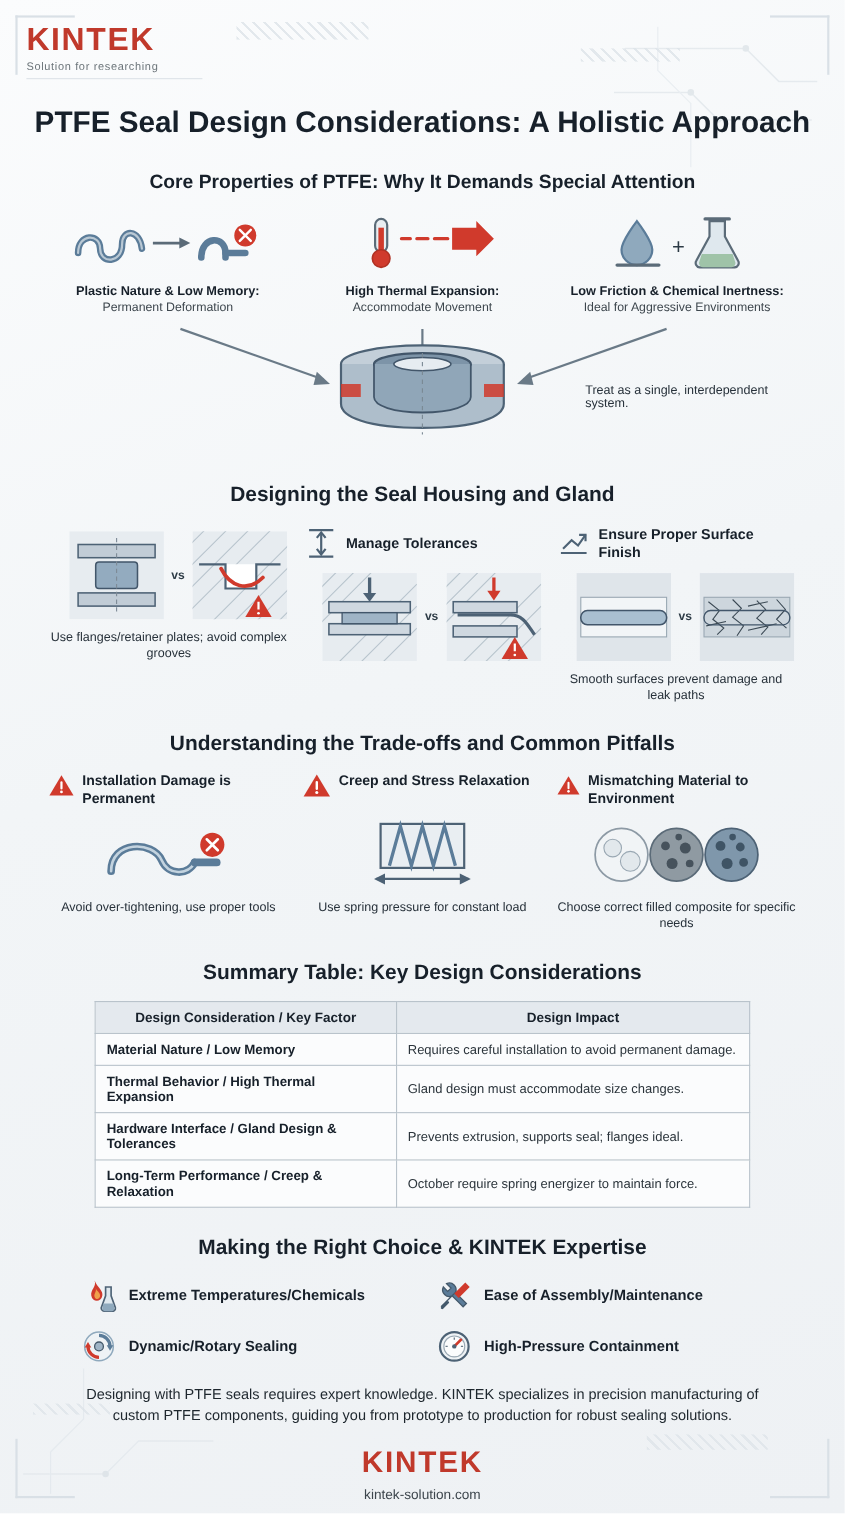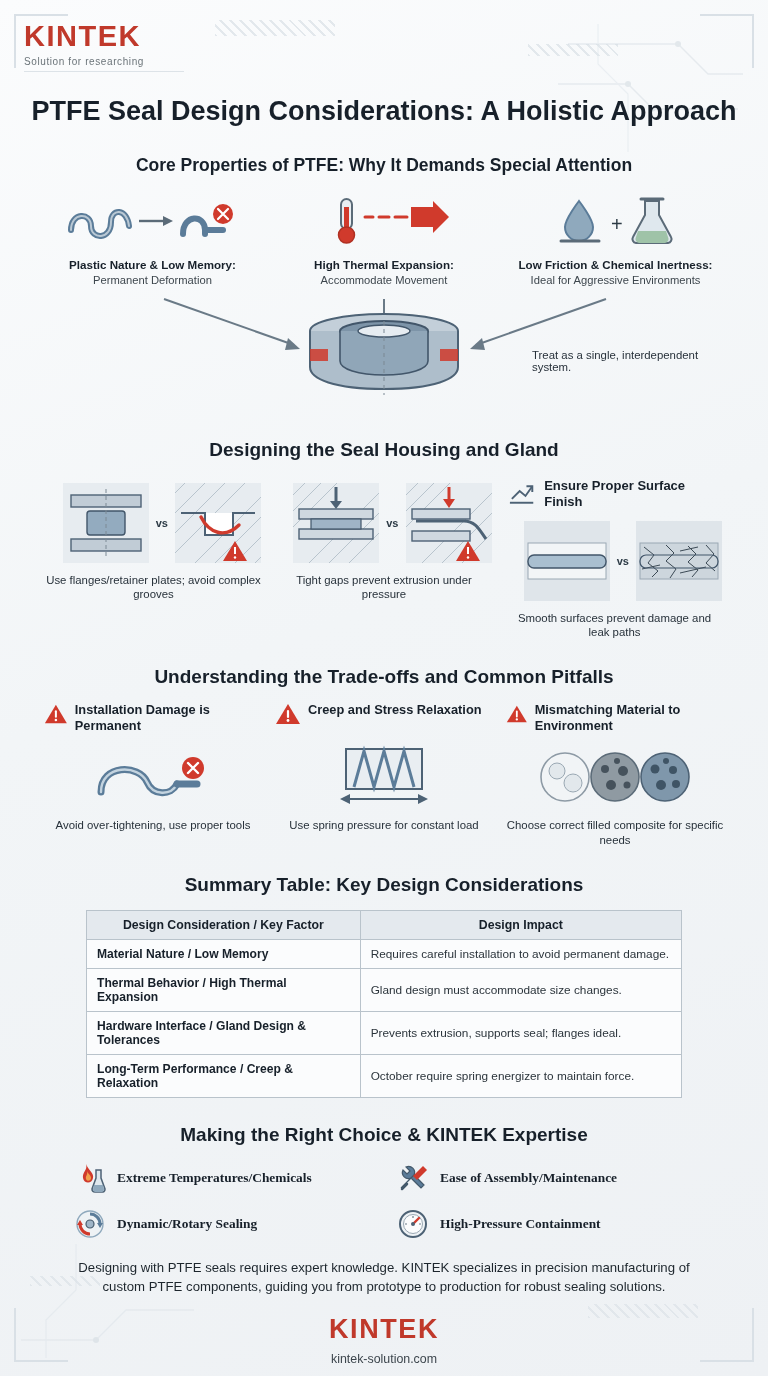--- a/index.html
+++ b/index.html
@@ -201,21 +201,20 @@
   td.factor { font-size: 12.1px; font-weight: bold; color: #17202a; width: 46%; }
   td.impact { font-size: 11.8px; color: #2b343b; }
 
   
   .choice-grid {
     display: grid;
     grid-template-columns: 1fr 1fr;
     gap: 14px 26px;
     margin: 16px auto 0;
     width: 620px;
-    font-family: Liberation Serif, serif;
   }
   .choice-item { display: flex; align-items: center; gap: 11px; }
   .choice-item .label { font-size: 13.4px; font-weight: bold; color: #17202a; }
 
   .closing {
     text-align: center;
     font-size: 13.2px;
     line-height: 1.45;
     color: #1d262d;
     margin: 18px auto 0;
@@ -384,20 +383,29 @@
             <path d="M26 34 C34 50 50 56 64 42" stroke="#d03a2c" stroke-width="3.4" fill="none" stroke-linecap="round"></path>
             <path d="M60 58 L72 78 H48 Z" fill="#d03a2c"></path>
             <path d="M60 64 V71" stroke="#fff" stroke-width="2"></path>
             <circle cx="60" cy="74.5" r="1.2" fill="#fff"></circle>
           </svg>
         </div>
         <div class="gland-cap">Use flanges/retainer plates; avoid complex grooves</div>
       </div>
 
       <div class="gland-col">
+        <div class="gland-head">
+          <svg width="30" height="30" viewBox="0 0 30 30">
+            <path d="M4 3 H26 M4 27 H26" stroke="#4d6275" stroke-width="2"></path>
+            <path d="M15 6 V24" stroke="#4d6275" stroke-width="2"></path>
+            <path d="M11 10 L15 5 L19 10" fill="none" stroke="#4d6275" stroke-width="2"></path>
+            <path d="M11 20 L15 25 L19 20" fill="none" stroke="#4d6275" stroke-width="2"></path>
+          </svg>
+          <div class="label">Manage Tolerances</div>
+        </div>
         <div class="compare">
           <svg width="86" height="80" viewBox="0 0 86 80">
             <rect x="0" y="0" width="86" height="80" fill="#e7ecf0"></rect>
             <g stroke="#b8c4cd" stroke-width="1">
               <path d="M-6 18 L14 -2 M-6 34 L30 -2 M-6 50 L46 -2 M14 82 L86 10 M34 82 L86 30 M54 82 L86 50"></path>
             </g>
             <rect x="6" y="26" width="74" height="10" fill="#cfd8e0" stroke="#4d6275" stroke-width="1.4"></rect>
             <rect x="6" y="46" width="74" height="10" fill="#cfd8e0" stroke="#4d6275" stroke-width="1.4"></rect>
             <rect x="18" y="36" width="50" height="10" fill="#9fb4c6" stroke="#42566a" stroke-width="1.2"></rect>
             <path d="M43 4 V20" stroke="#4d6275" stroke-width="3"></path>
@@ -412,21 +420,20 @@
             <rect x="6" y="26" width="58" height="10" fill="#cfd8e0" stroke="#4d6275" stroke-width="1.4"></rect>
             <rect x="6" y="48" width="58" height="10" fill="#cfd8e0" stroke="#4d6275" stroke-width="1.4"></rect>
             <path d="M10 38 H58 C70 38 74 48 80 56" stroke="#4d6275" stroke-width="3" fill="none"></path>
             <path d="M43 4 V18" stroke="#d03a2c" stroke-width="3"></path>
             <path d="M37 16 L43 25 L49 16 Z" fill="#d03a2c"></path>
             <path d="M62 58 L74 78 H50 Z" fill="#d03a2c"></path>
             <path d="M62 64 V71" stroke="#fff" stroke-width="2"></path>
             <circle cx="62" cy="74.5" r="1.2" fill="#fff"></circle>
           </svg>
         </div>
-        <div class="gland-cap">Tight gaps prevent extrusion under pressure</div>
       </div>
 
       <div class="gland-col">
         <div class="gland-head">
           <svg width="30" height="30" viewBox="0 0 30 30">
             <path d="M3 24 H27" stroke="#4d6275" stroke-width="2"></path>
             <path d="M5 20 L13 12 L19 17 L26 7" stroke="#4d6275" stroke-width="2" fill="none"></path>
             <path d="M20 7 H26 V13" stroke="#4d6275" stroke-width="2" fill="none"></path>
           </svg>
           <div class="label">Ensure Proper Surface Finish</div>

